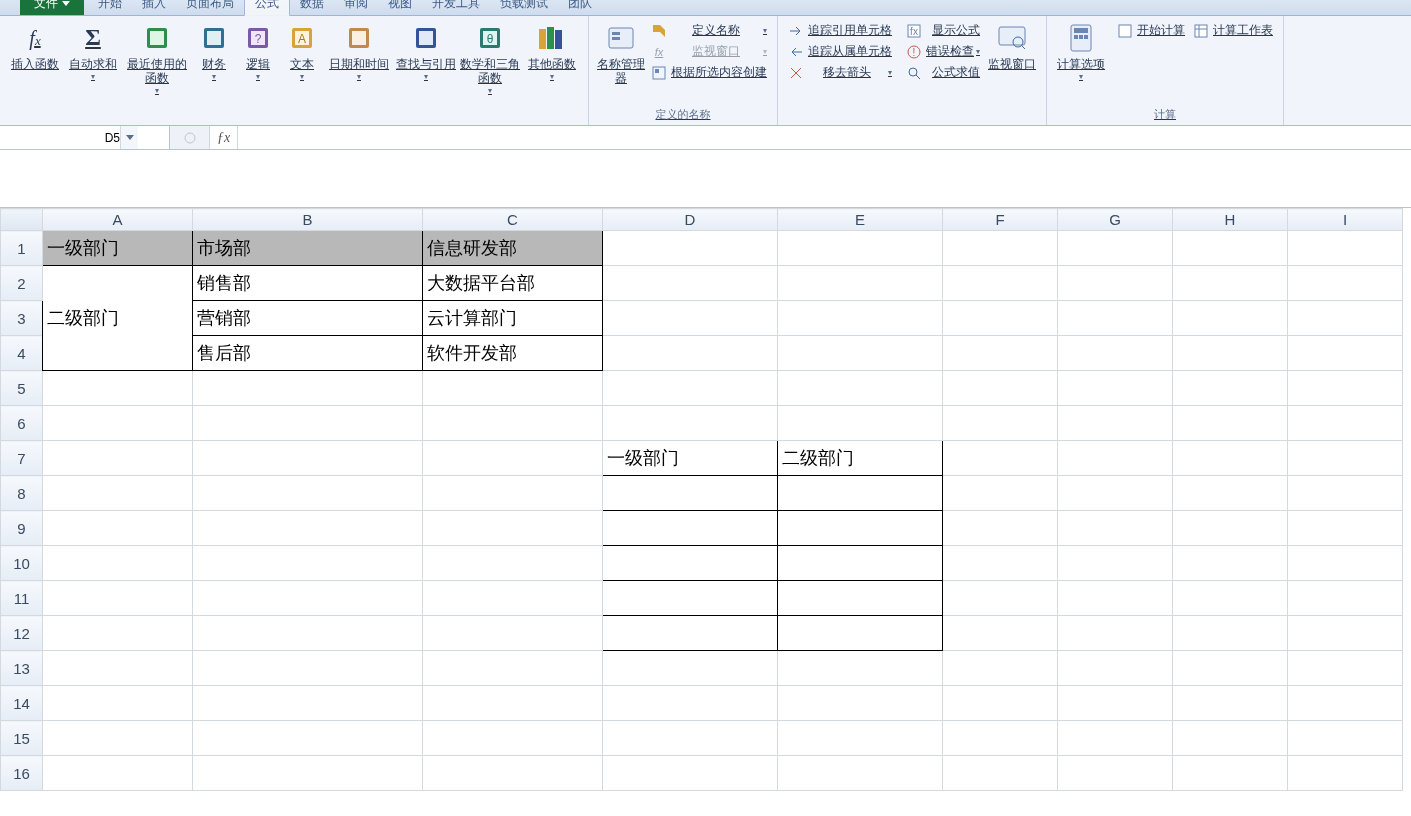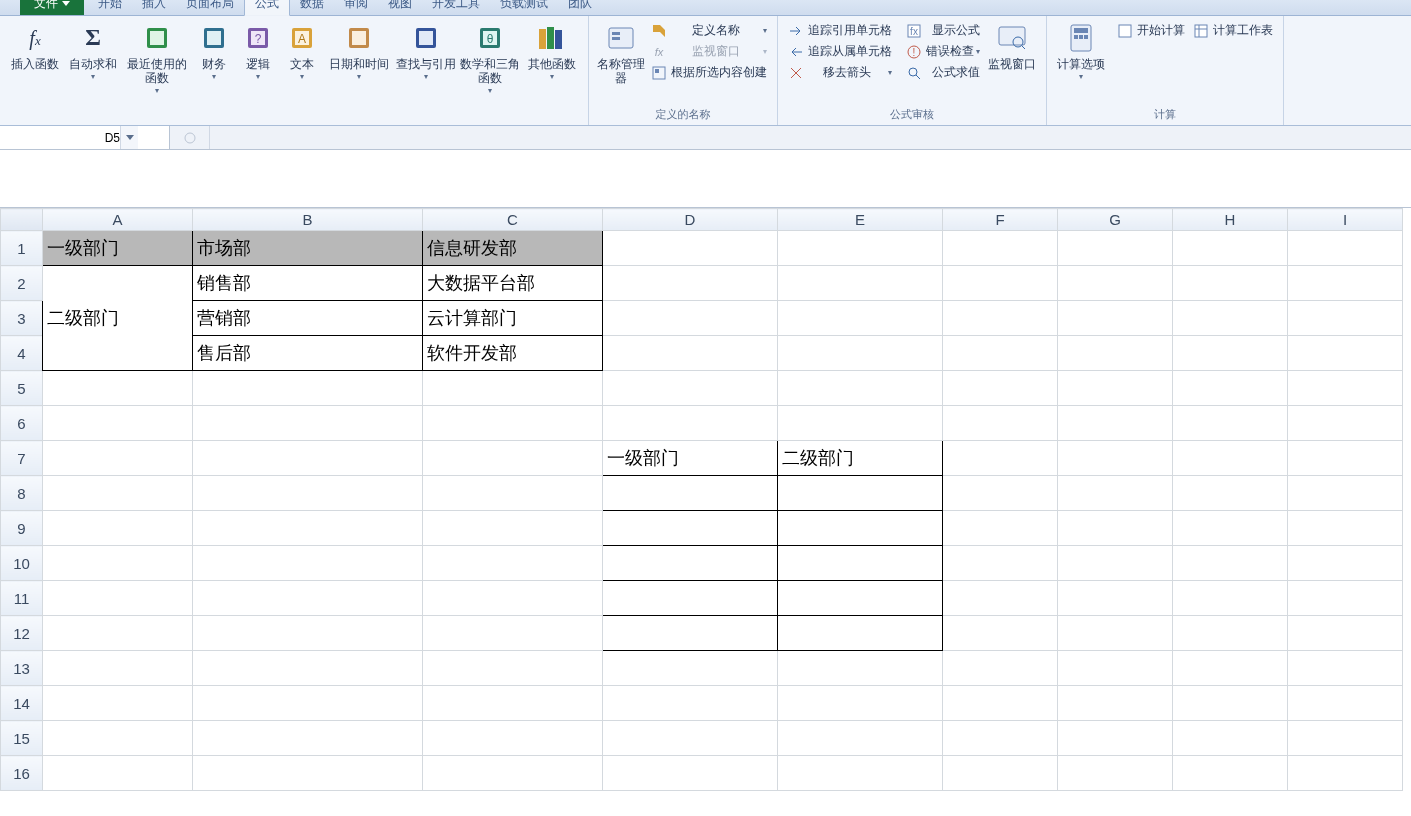--- a/index.html
+++ b/index.html
@@ -44,20 +44,21 @@
     position: relative;
     top: 1px;
   }
 
   
   .ribbon {
     display: flex;
     background: #f1f5fb;
     border-bottom: 1px solid #a9bdd8;
     height: 110px;
+    text-decoration: underline;
   }
   .rgroup {
     display: flex;
     flex-direction: column;
     border-right: 1px solid #c7d4e6;
     padding: 4px 6px 0 6px;
   }
   .rgroup .body { display: flex; flex: 1; align-items: flex-start; }
   .rgroup .label {
     text-align: center;
@@ -385,21 +386,20 @@
         <div class="ic">
             <svg width="28" height="24">
               <rect x="1" y="1" width="26" height="18" rx="2" fill="#e8eef8" stroke="#6a86b4"></rect>
               <circle cx="20" cy="16" r="5" fill="none" stroke="#3a6aa8"></circle>
               <path d="M24 20l3 3" stroke="#3a6aa8"></path>
             </svg>
           </div>
         <div class="txt">监视窗口</div>
       </div>
     </div>
-    <div class="label">公式审核</div>
   </div>
 
   <div class="rgroup">
     <div class="body">
       <div class="bigbtn" style="width:56px">
         <div class="ic">
             <svg width="24" height="28">
               <rect x="2" y="1" width="20" height="26" rx="2" fill="#e8eef8" stroke="#6a86b4"></rect>
               <rect x="5" y="4" width="14" height="5" fill="#6a86b4"></rect>
               <rect x="5" y="11" width="4" height="4" fill="#6a86b4"></rect>
@@ -441,20 +441,24 @@
     <div class="ddbtn">
         <svg width="8" height="5">
           <path d="M0 0L8 0L4 5Z" fill="#5a6e8c"></path>
         </svg>
       </div>
   </div>
   <div style="width:40px;height:100%;display:flex;align-items:center;justify-content:center;background:#eef2f8;border-right:1px solid #d0d8e4;">
     <svg width="12" height="12">
         <circle cx="6" cy="6" r="5" fill="none" stroke="#bcc6d4"></circle>
       </svg>
+  </div>
+  <div class="fxarea">
+    <div class="fxicon">ƒx</div>
+    <input class="fxinput" value="" style="">
   </div>
 </div>
 <div class="gap"></div>
 
 <div class="gridwrap">
 <table class="grid">
   <colgroup>
     <col style="width:42px">
     <col style="width:150px">
         <col style="width:230px">

